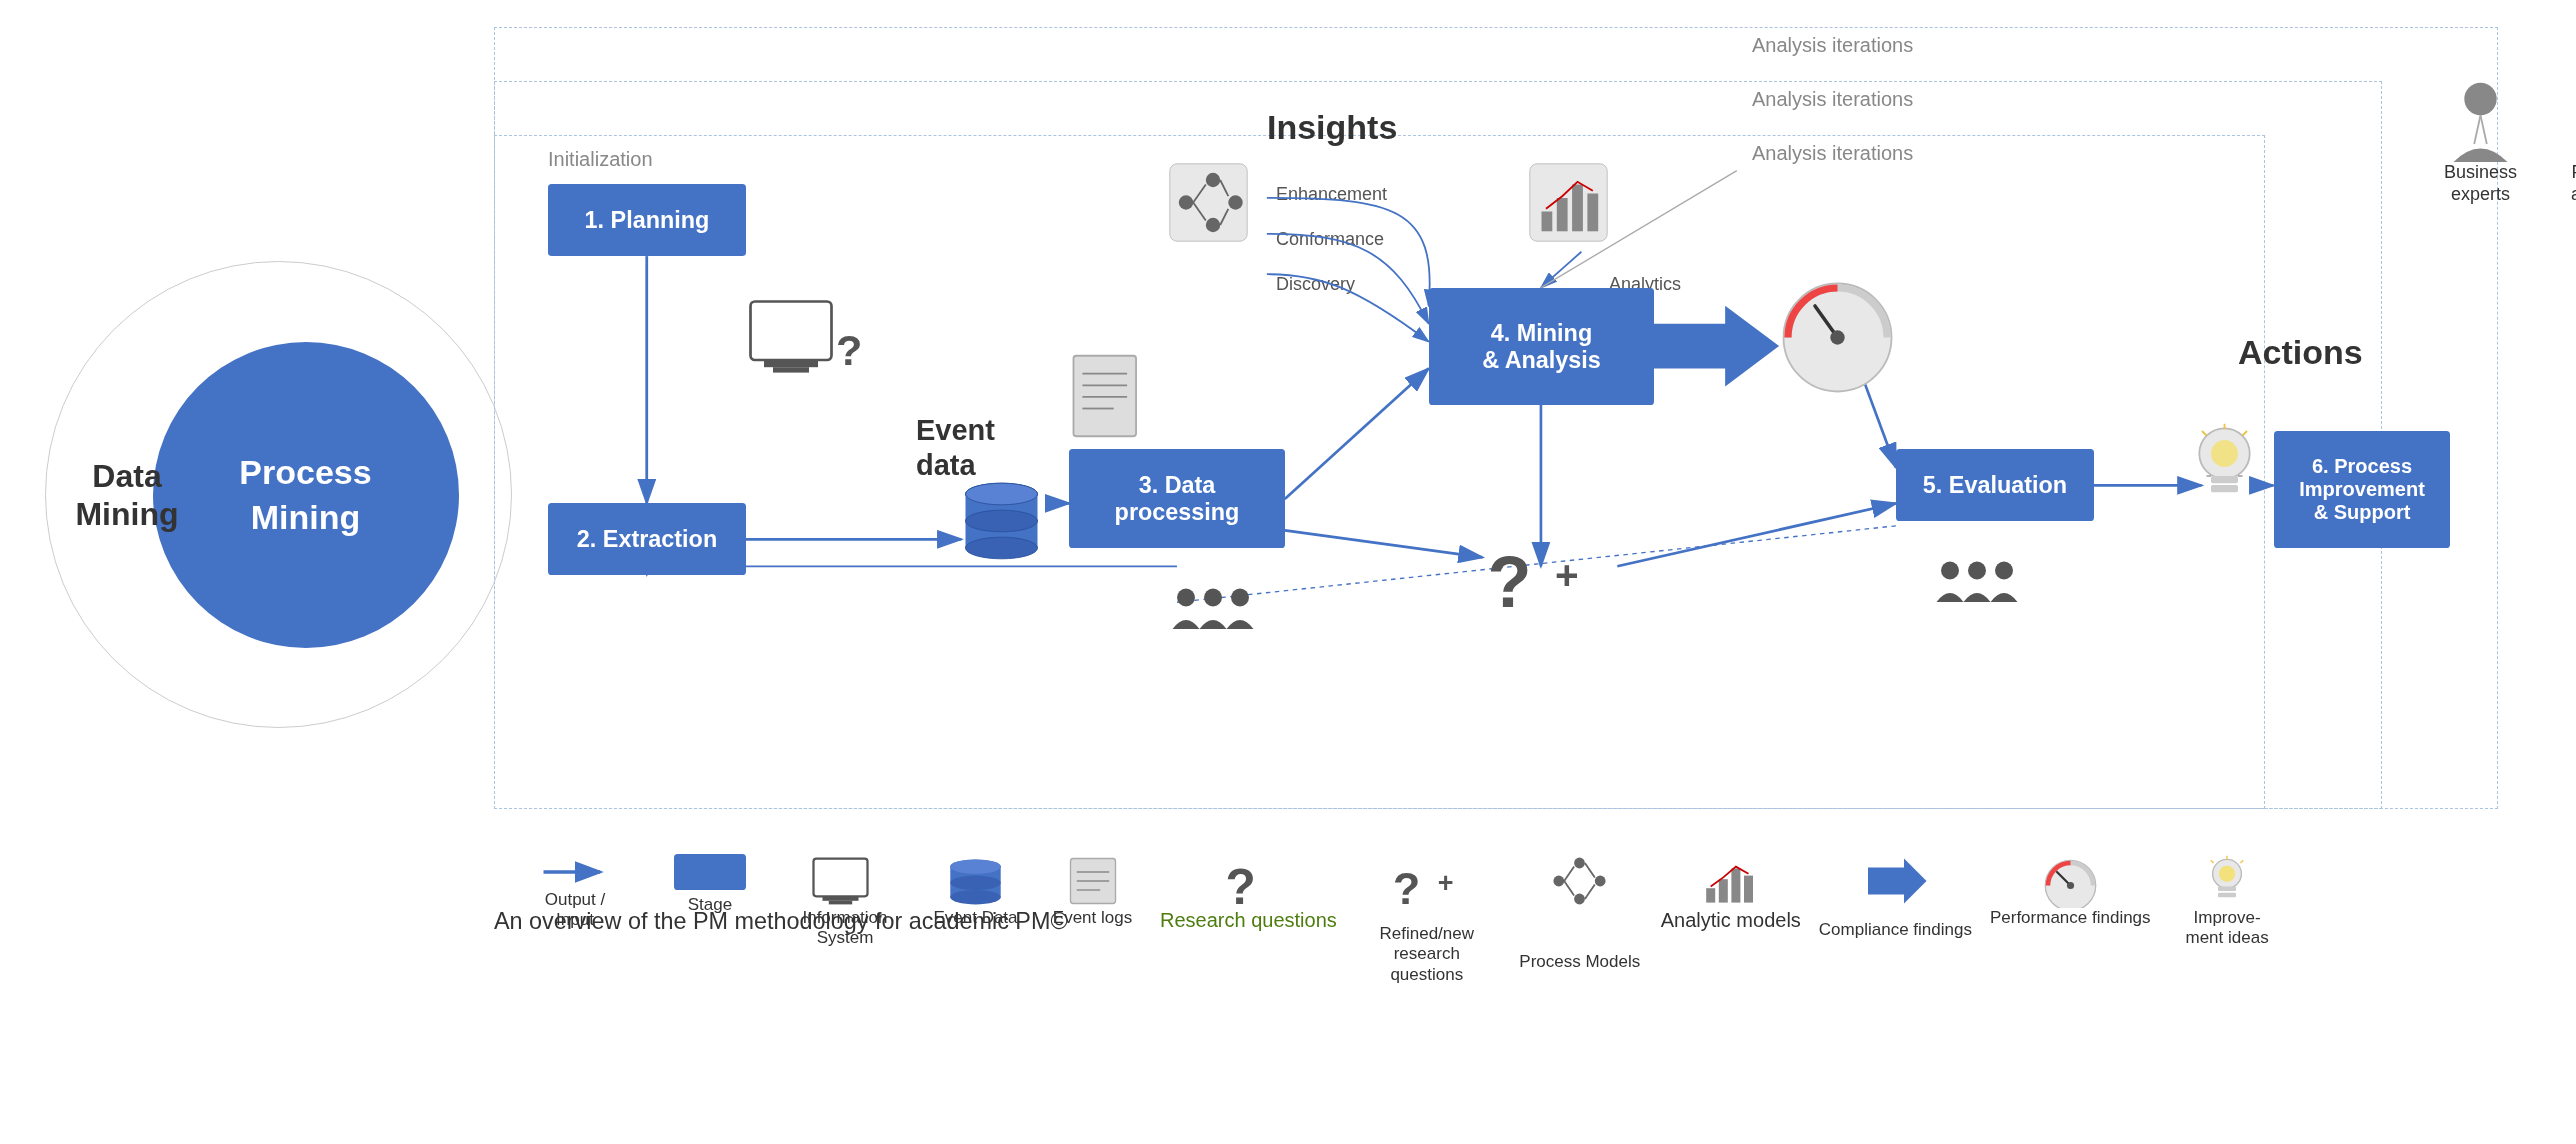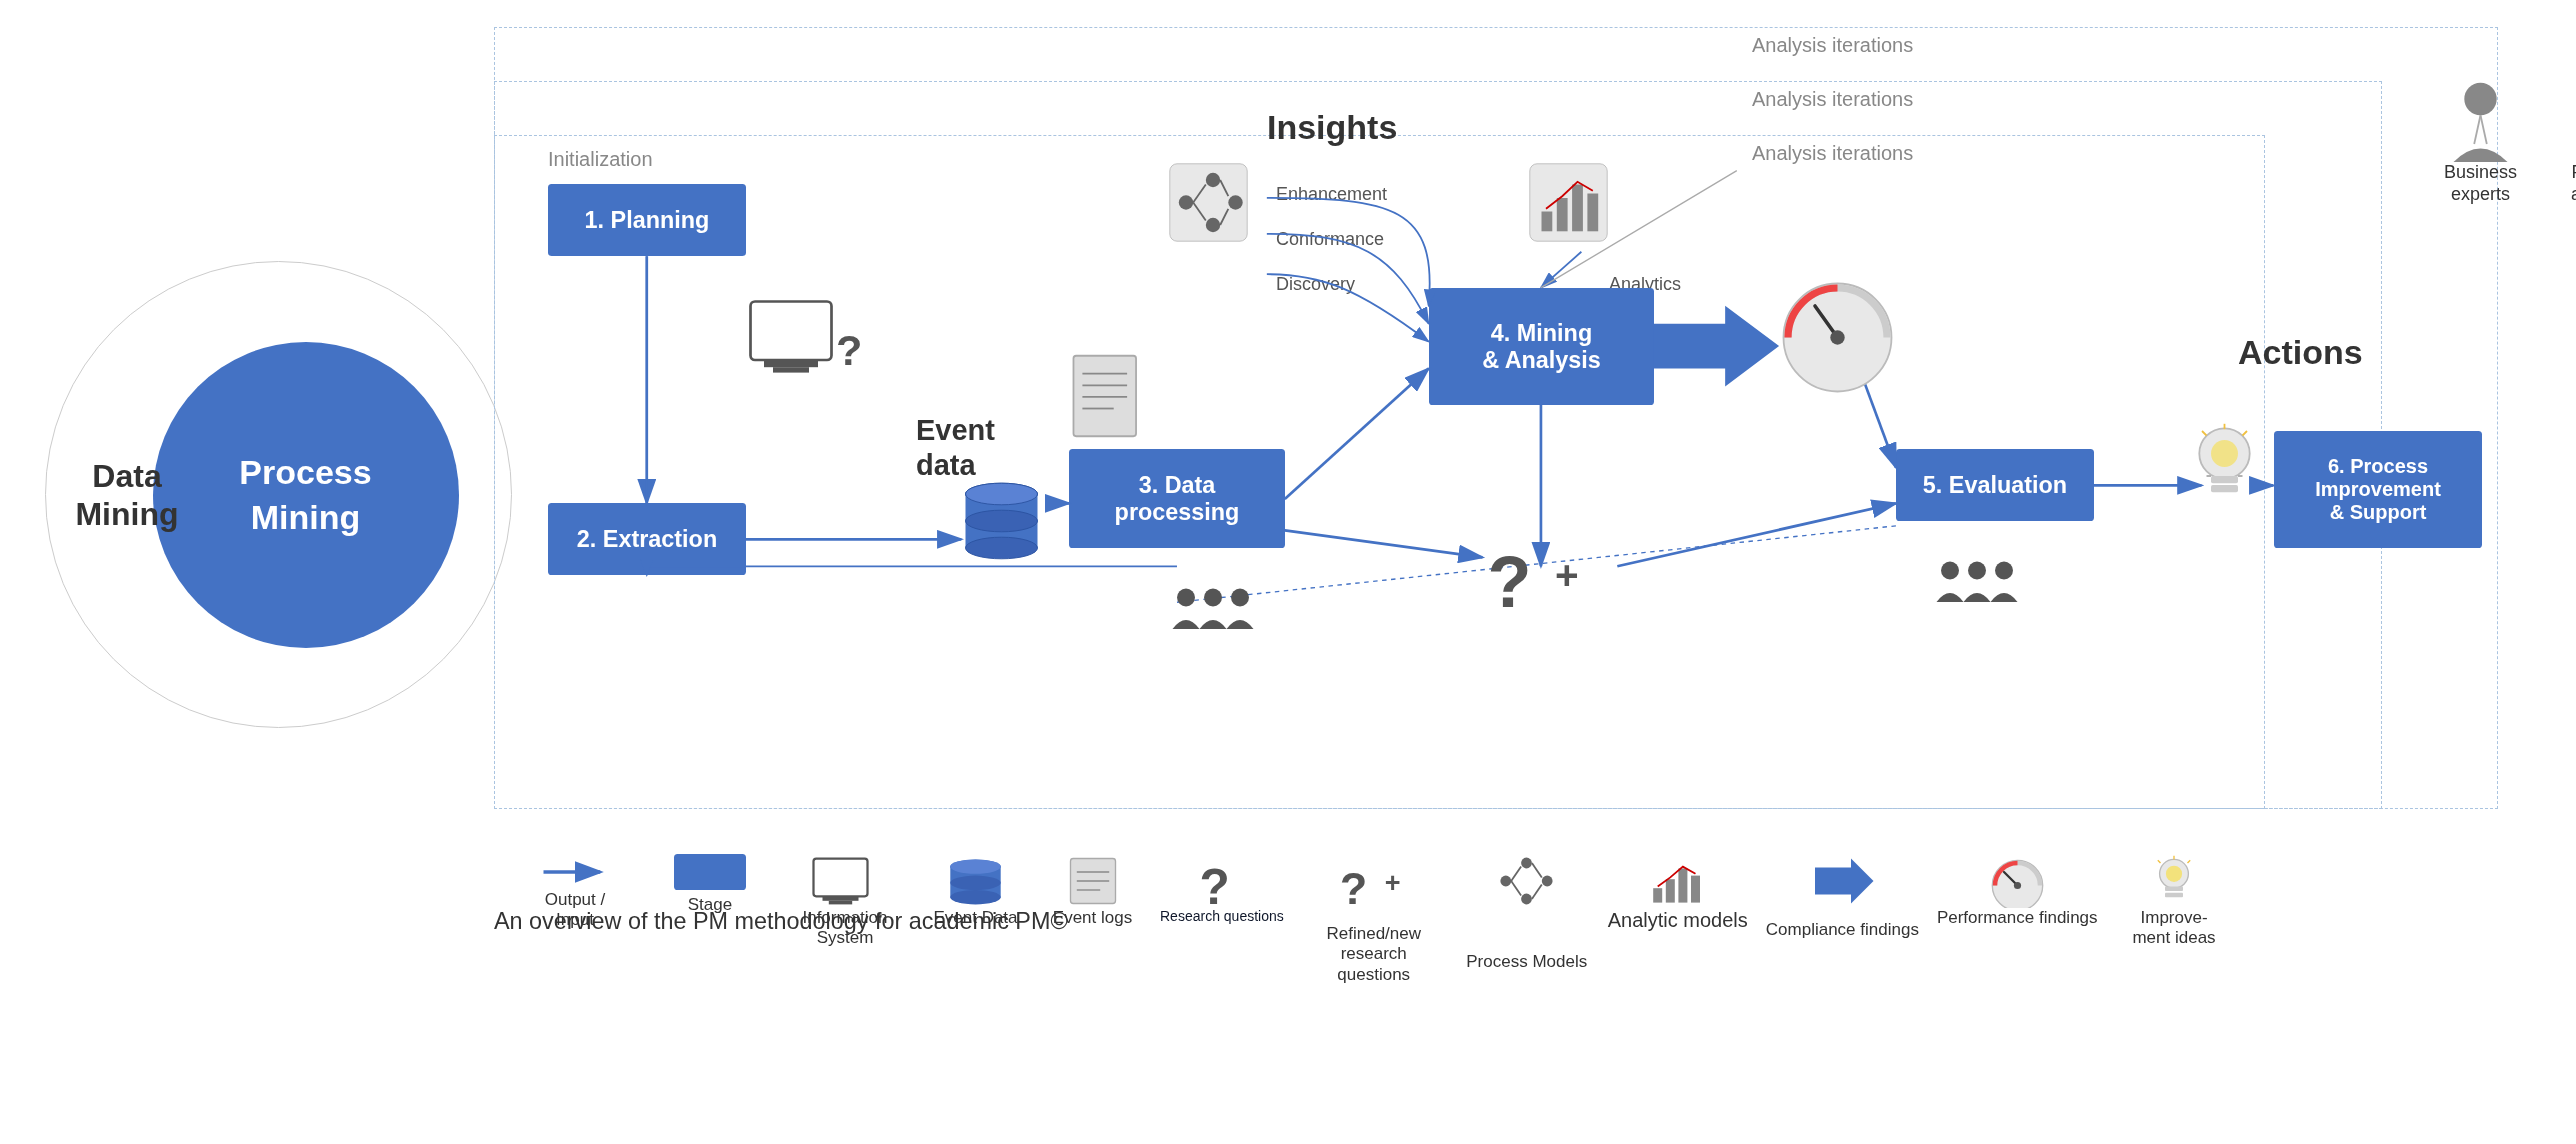--- a/index.html
+++ b/index.html
@@ -162,21 +162,21 @@
     .box-evaluation {
       left: 1402px;
       top: 422px;
       width: 198px;
       height: 72px;
     }
     
     .box-improvement {
       left: 1780px;
       top: 404px;
-      width: 208px;
+      width: 176px;
       height: 117px;
     }
 
     
     svg { display: block; }
 
     
     .event-data-label {
       position: absolute;
       left: 422px;
@@ -544,21 +544,21 @@
         <line x1="12" y1="40" x2="38" y2="40" stroke="#888" stroke-width="1.5"></line>
       </svg>
       <span style="font-size:17px;color:#333;text-align:center;line-height:1.2;">Event
 logs</span>
     </div>
 
     <div style="display:flex;flex-direction:column;align-items:center;min-width:117px;">
       <svg width="54" height="54" viewBox="0 0 60 60">
         <text x="5" y="55" font-size="55" font-weight="bold" fill="#555">?</text>
       </svg>
-      <span style="font-size:14px;color:#0f172a;text-align:center;line-height:1.2;">Research
+      <span style="font-size:20px;color:#4d7c0f;text-align:center;line-height:1.2;">Research
 questions</span>
     </div>
 
     <div style="display:flex;flex-direction:column;align-items:center;min-width:144px;">
       <svg width="72" height="54" viewBox="0 0 80 60">
         <text x="2" y="55" font-size="50" font-weight="bold" fill="#555">?</text>
         <text x="52" y="42" font-size="30" font-weight="bold" fill="#555">+</text>
       </svg>
       <span style="font-size:17px;color:#333;text-align:center;line-height:1.2;white-space:pre-line;margin-top:16px;">Refined/new
 research

